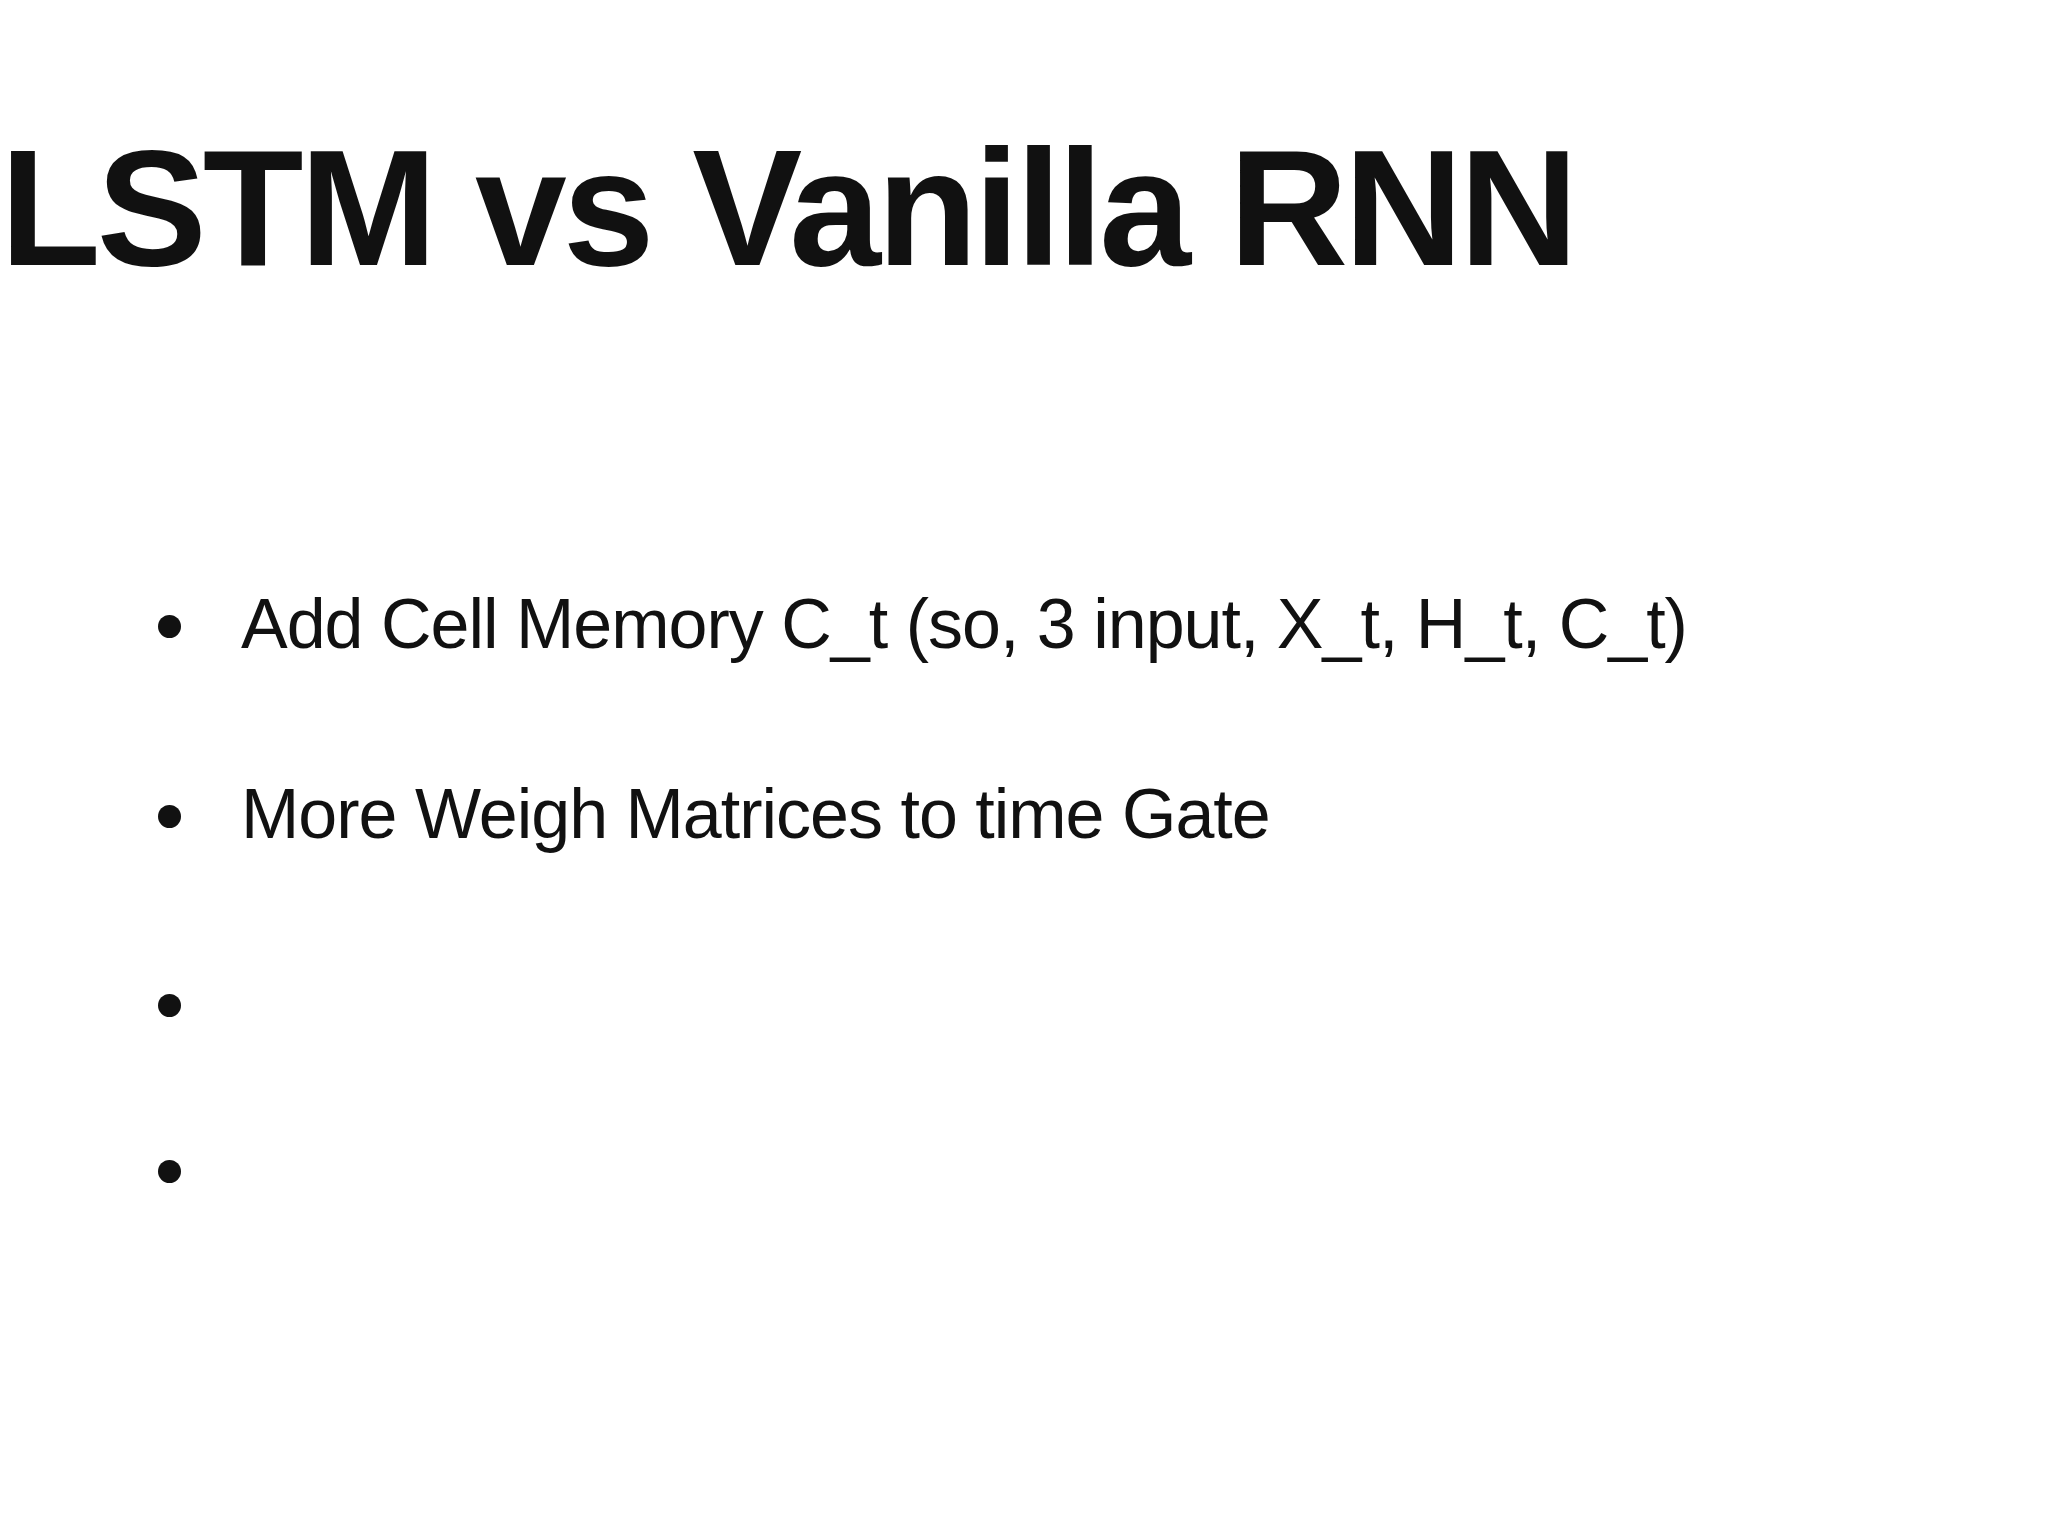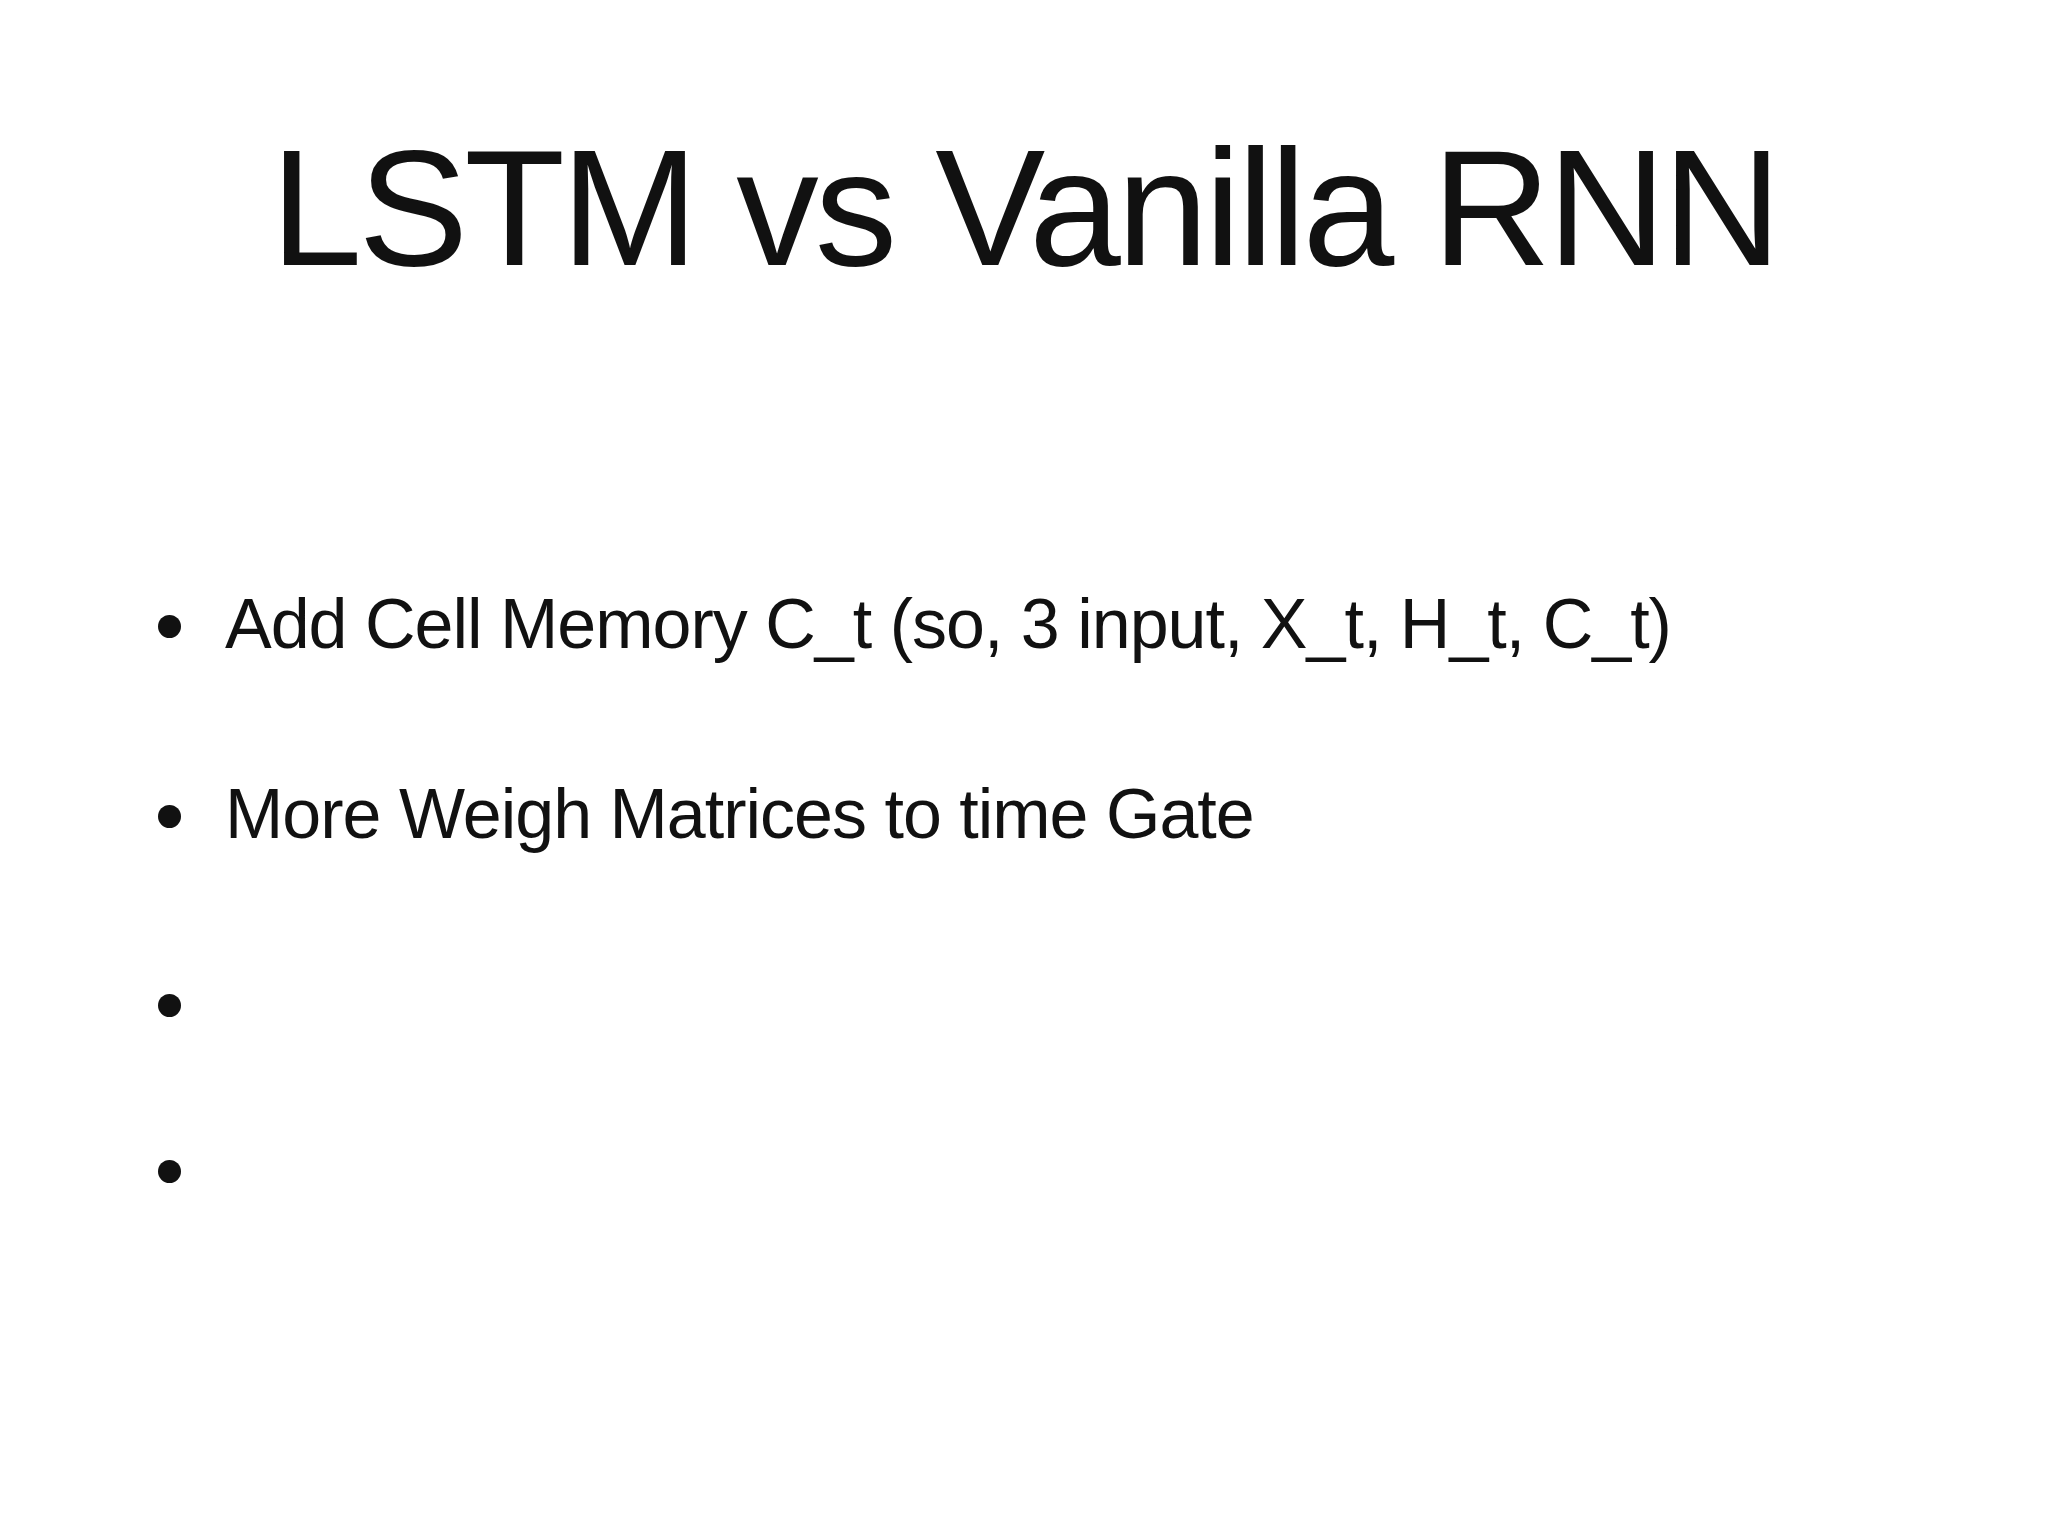--- a/index.html
+++ b/index.html
@@ -15,23 +15,22 @@
     overflow: hidden;
     font-family: "Liberation Sans", "DejaVu Sans", sans-serif;
     color: #111111;
   }
   .slide-title {
     position: absolute;
     top: 118px;
     left: 0;
     width: 100%;
     margin: 0;
-    text-align: center;
     font-size: 165px;
-    font-weight: 400;
+    font-weight: 700;
     letter-spacing: -4px;
     line-height: 1.1;
     color: #111111;
     white-space: nowrap;
   }
   .bullet-list {
     position: absolute;
     top: 588px;
     left: 158px;
     right: 80px;
@@ -41,20 +40,21 @@
   }
   .bullet-item {
     display: flex;
     align-items: flex-start;
     margin-bottom: 116px;
     font-size: 70px;
     font-weight: 400;
     letter-spacing: -1px;
     line-height: 1.05;
     white-space: nowrap;
+    gap: 16px;
   }
   .bullet-dot {
     flex: 0 0 auto;
     width: 23px;
     height: 23px;
     margin-top: 27px;
     margin-right: 44px;
     border-radius: 50%;
     background: #111111;
   }

